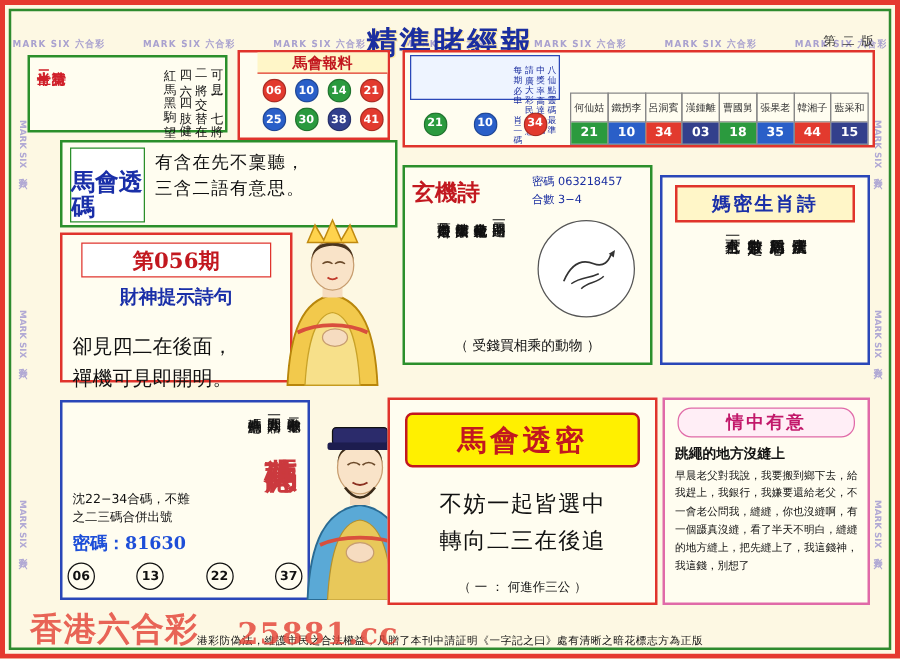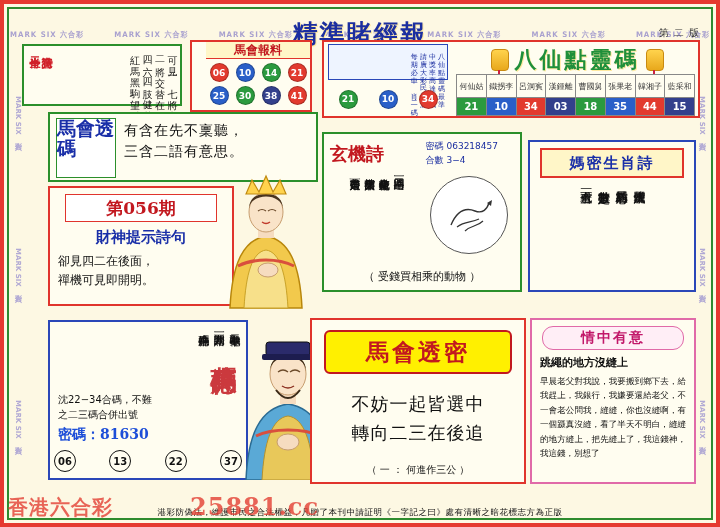--- a/index.html
+++ b/index.html
@@ -139,21 +139,21 @@
   #bxian-panel .bx-left-nums{
     position:absolute;left:4px;top:40px;width:120px;height:34px;
     display:flex;align-items:center;justify-content:space-around;
   }
 
   
   #mhtm-panel{left:48px;top:112px;width:270px;height:70px;border:2px solid #2b8f2b;background:#fffdf0;}
   #mhtm-panel .lbl{
     position:absolute;left:6px;top:4px;width:58px;height:58px;
     border:1px solid #2b8f2b;background:#fff;
-    display:flex;align-items:flex-start;justify-content:center;
+    display:flex;align-items:flex-end;justify-content:center;
   }
   #mhtm-panel .lbl span{
     font-family:"DejaVu Serif",serif;font-size:19px;font-weight:bold;color:#1a2fa8;line-height:1.05;
   }
   #mhtm-panel .poem{
     position:absolute;left:74px;top:6px;right:6px;bottom:6px;
     font-family:"DejaVu Serif",serif;font-size:14px;color:#111;line-height:1.5;
     letter-spacing:1px;
   }
 
@@ -199,21 +199,21 @@
     margin:6px auto 0;width:150px;height:26px;background:#fff;border:1px solid #e0342c;
     display:flex;align-items:center;justify-content:center;
     font-family:"DejaVu Serif",serif;font-size:17px;font-weight:bold;color:#c2181f;
   }
   #period-panel .pd-sub{
     margin:4px auto 0;width:150px;height:22px;
     display:flex;align-items:center;justify-content:center;
     font-family:"DejaVu Serif",serif;font-size:15px;font-weight:bold;color:#1a2fa8;
   }
   #period-panel .pd-lines{
-    margin:4px 8px 0;font-family:"DejaVu Serif",serif;font-size:12px;color:#111;line-height:1.6;
+    margin:16px 8px 0;font-family:"DejaVu Serif",serif;font-size:16px;color:#111;line-height:1.6;
   }
 
   
   .figure{position:absolute;}
   #fig-goddess{left:208px;top:170px;width:116px;height:140px;}
   #fig-god{left:228px;top:330px;width:120px;height:150px;}
 
   
   #bl-panel{left:48px;top:320px;width:200px;height:160px;border:2px solid #2a47b8;background:#fffdf0;}
   #bl-panel .bl-top{
@@ -270,22 +270,22 @@
   }
 
   
   .footer-note{
     position:absolute;left:16px;right:16px;bottom:7px;height:14px;
     font-size:8.5px;color:#111;display:flex;align-items:center;justify-content:center;
     letter-spacing:.5px;
   }
   .wm-big{
     position:absolute;left:8px;bottom:6px;
-    font-family:"DejaVu Serif",serif;font-size:20px;font-weight:bold;
-    color:rgba(226,58,46,.78);letter-spacing:1px;
+    font-family:"DejaVu Serif",serif;font-size:26px;font-weight:bold;
+    color:rgba(226,58,46,.78);letter-spacing:1px;padding-left:16px;
   }
   .wm-big2{
     position:absolute;left:190px;bottom:6px;
     font-family:"DejaVu Serif",serif;font-size:24px;font-weight:bold;
     color:rgba(226,58,46,.78);letter-spacing:1px;
   }
 </style>
 </head>
 <body>
 
@@ -347,25 +347,20 @@
       <div class="ball b-red">41</div>
     </div>
   </div>
 
   <div class="panel p-red" id="bxian-panel">
     <div class="bx-top">
       <div class="vtext">八 仙 點 靈 碼 最 準</div>
       <div class="vtext">中 獎 率 高 達 九 成</div>
       <div class="vtext">請 廣 大 彩 民 注 意</div>
       <div class="vtext">每 期 必 中 一 肖 二 碼</div>
-    </div>
-    <div class="bx-title">
-      <div class="lantern"></div>
-      <div class="t">八仙點靈碼</div>
-      <div class="lantern"></div>
     </div>
     <div class="bx-left-nums">
       <div class="ball b-green">21</div>
       <div class="ball b-blue">10</div>
       <div class="ball b-red">34</div>
     </div>
     <div class="bx-grid">
       <div class="bx-cell">
         <div class="h">何仙姑</div>
         <div class="n b-green">21</div>

